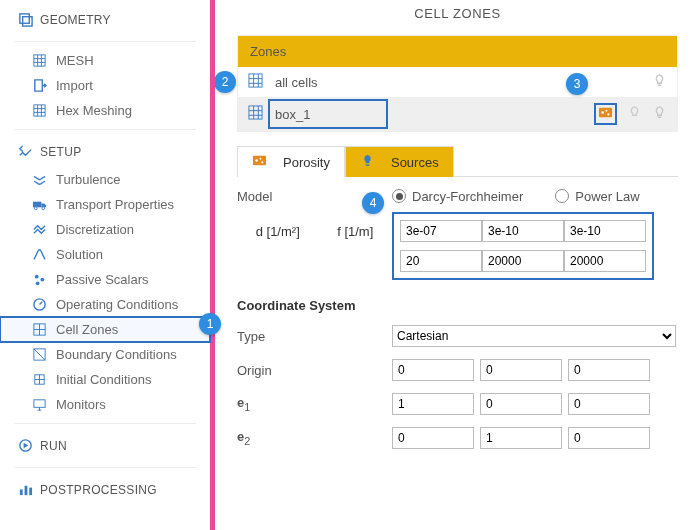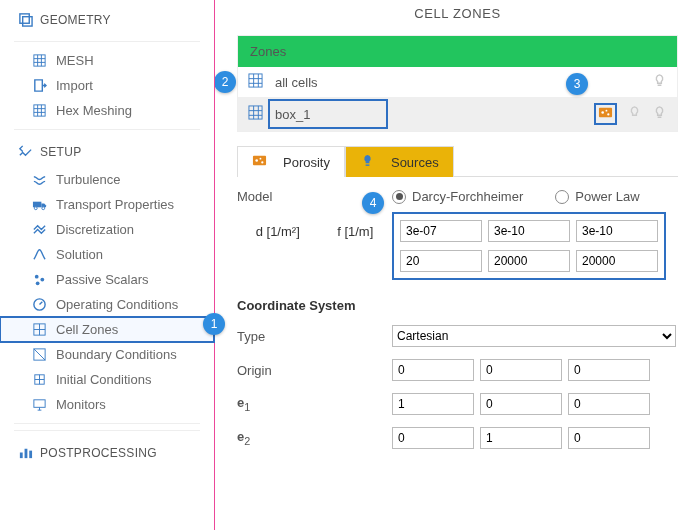--- a/index.html
+++ b/index.html
@@ -1,52 +1,52 @@
 <!DOCTYPE html>
 <html><head>
 <meta charset="utf-8">
 <style>
   * { box-sizing: border-box; margin: 0; padding: 0; }
   body { font-family: "Segoe UI", Tahoma, sans-serif; font-size: 13px; color: #333; background: #fff; width: 700px; height: 530px; overflow: hidden; }
   .wrap { display: flex; width: 100%; height: 100%; }
-  .sidebar { width: 215px; border-right: 1px solid #ec4899; padding-top: 4px; }
+  .sidebar { width: 215px; border-right: 5px solid #ec4899; padding-top: 4px; }
   .sec-header { display: flex; align-items: center; padding: 8px 14px 8px 18px; color: #555; font-size: 12px; letter-spacing: 0.3px; }
   .sec-header .ico { width: 22px; color: #3a7cc5; display: inline-flex; }
   .s-item { display: flex; align-items: center; padding: 5px 14px 5px 32px; color: #6a6a6a; cursor: default; position: relative; }
   .s-item .ico { width: 24px; color: #3a7cc5; display: inline-flex; }
   .sidebar hr { border: none; border-top: 1px solid #eee; margin: 6px 14px; }
   .s-item.selected { outline: 2px solid #2e6fc2; outline-offset: -1px; background: #f5f9ff; }
 
   .main { flex: 1; padding: 6px 22px 0 22px; overflow: auto; }
   .main-title { text-align: center; font-size: 13px; letter-spacing: 0.6px; color: #555; padding-bottom: 14px; }
   .zones-box { border: 1px solid #eee; }
-  .zones-head { background: #22c55e; padding: 8px 12px; font-size: 13px; color: #555; }
+  .zones-head { background: #eab308; padding: 8px 12px; font-size: 13px; color: #555; }
   .zone-row { display: flex; align-items: center; padding: 6px 10px; gap: 8px; position: relative; }
   .zone-row .ico { color: #3a7cc5; }
   .zone-row .label { flex: 1; color: #555; padding-left: 4px; }
   .zone-row .tail { display: flex; gap: 10px; align-items: center; color: #bbb; }
   .zone-row.sel { background: #efefef; }
   .zone-sel-outline { border: 2px solid #2e6fc2; position: absolute; left: 30px; top: 2px; bottom: 2px; width: 120px; pointer-events: none; }
   .por-icon { color: #e58a1f; }
   .por-outline { border: 2px solid #2e6fc2; padding: 0 2px; }
 
   .tabs { display: flex; margin-top: 14px; }
   .tab { padding: 6px 14px; border: 1px solid #ddd; border-bottom: none; display: flex; align-items: center; gap: 16px; cursor: default; }
   .tab.active { background: #fff; }
   .tab.inactive { background: #eab308; }
   .tabs-bottom { border-bottom: 1px solid #ddd; flex: 1; }
 
   .field-row { display: flex; align-items: center; padding-top: 12px; }
   .field-row .lbl { width: 155px; color: #555; }
   .field-row .ctrls { flex: 1; display: flex; gap: 6px; align-items: center; }
-  .radio { display: inline-flex; align-items: center; gap: 6px; color: #555; margin-right: 26px; }
+  .radio { display: inline-flex; gap: 6px; color: #555; margin-right: 26px; }
   .radio .dot { width: 14px; height: 14px; border: 1.5px solid #888; border-radius: 50%; display: inline-flex; align-items: center; justify-content: center; }
   .radio .dot.on::after { content: ""; width: 7px; height: 7px; background: #555; border-radius: 50%; }
   input.txt { width: 82px; height: 22px; border: 1px solid #bbb; padding: 0 5px; font-size: 12px; font-family: inherit; }
-  .triple-box { padding: 4px; display: flex; gap: 6px; }
+  .triple-box { padding: 4px; display: flex; }
   .big-outline { border: 2.5px solid #2e6fc2; padding: 2px; position: relative; }
 
   .subheader { font-weight: 600; color: #333; padding-top: 18px; }
   select.sel { width: 222px; height: 22px; border: 1px solid #bbb; font-size: 12px; font-family: inherit; background: #fff; }
 
   .callout { position: absolute; width: 22px; height: 22px; border-radius: 50%; background: #2e8de0; color: #fff; display: flex; align-items: center; justify-content: center; font-size: 12px; box-shadow: 0 1px 3px rgba(0,0,0,0.25); z-index: 5; }
 
   svg.i { width: 15px; height: 15px; }
   .bulb { color: #c8c8c8; }
 </style>
@@ -185,20 +185,29 @@
     <div class="s-item">
       <span class="ico">
           <svg class="i" viewBox="0 0 16 16">
             <rect x="2" y="3" width="12" height="8" fill="none" stroke="currentColor"></rect>
             <path d="M6 14h4M8 11v3" stroke="currentColor"></path>
           </svg>
         </span>
       <span>Monitors</span>
     </div>
     <hr>
+    <div class="sec-header">
+      <span class="ico">
+          <svg class="i" viewBox="0 0 16 16">
+            <circle cx="8" cy="8" r="6" fill="none" stroke="currentColor" stroke-width="1.5"></circle>
+            <path d="M6 5l5 3-5 3z" fill="currentColor"></path>
+          </svg>
+        </span>
+      <span>RUN</span>
+    </div>
     <hr>
     <div class="sec-header">
       <span class="ico">
           <svg class="i" viewBox="0 0 16 16">
             <rect x="2" y="8" width="3" height="6" fill="currentColor"></rect>
             <rect x="7" y="4" width="3" height="10" fill="currentColor"></rect>
             <rect x="12" y="6" width="3" height="8" fill="currentColor"></rect>
           </svg>
         </span>
       <span>POSTPROCESSING</span>

